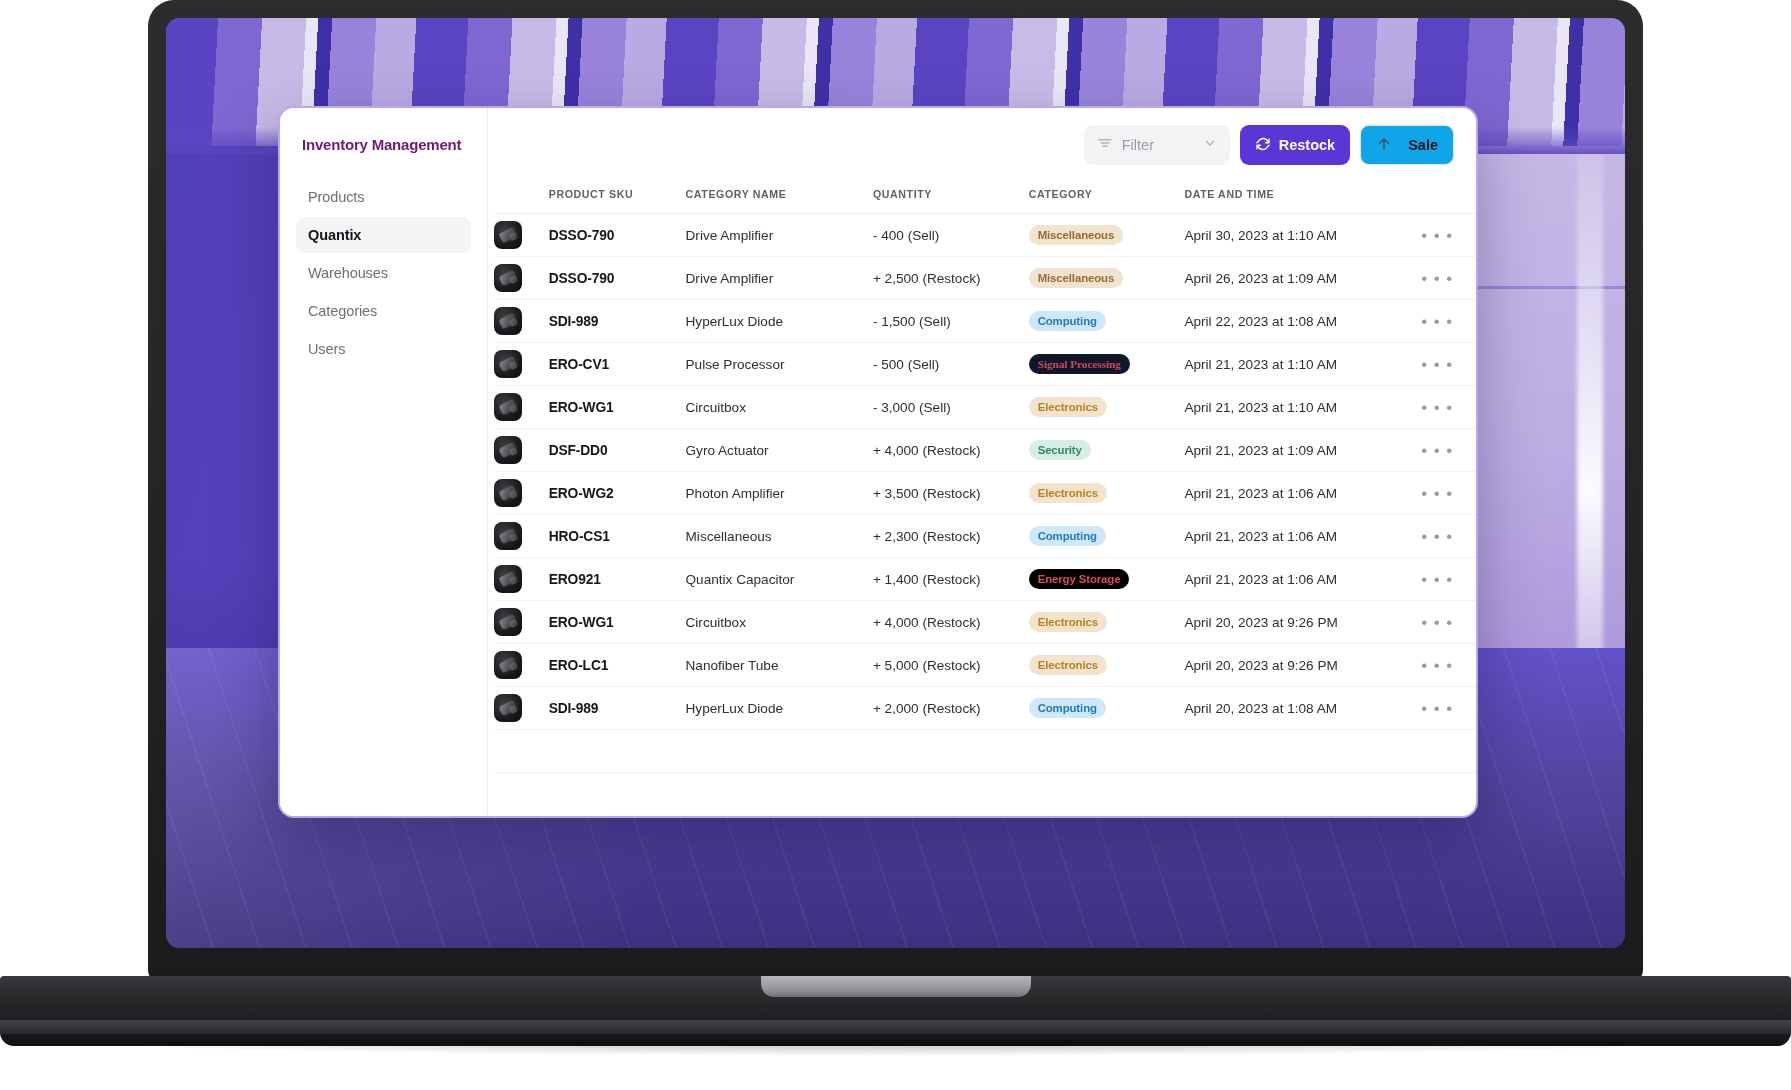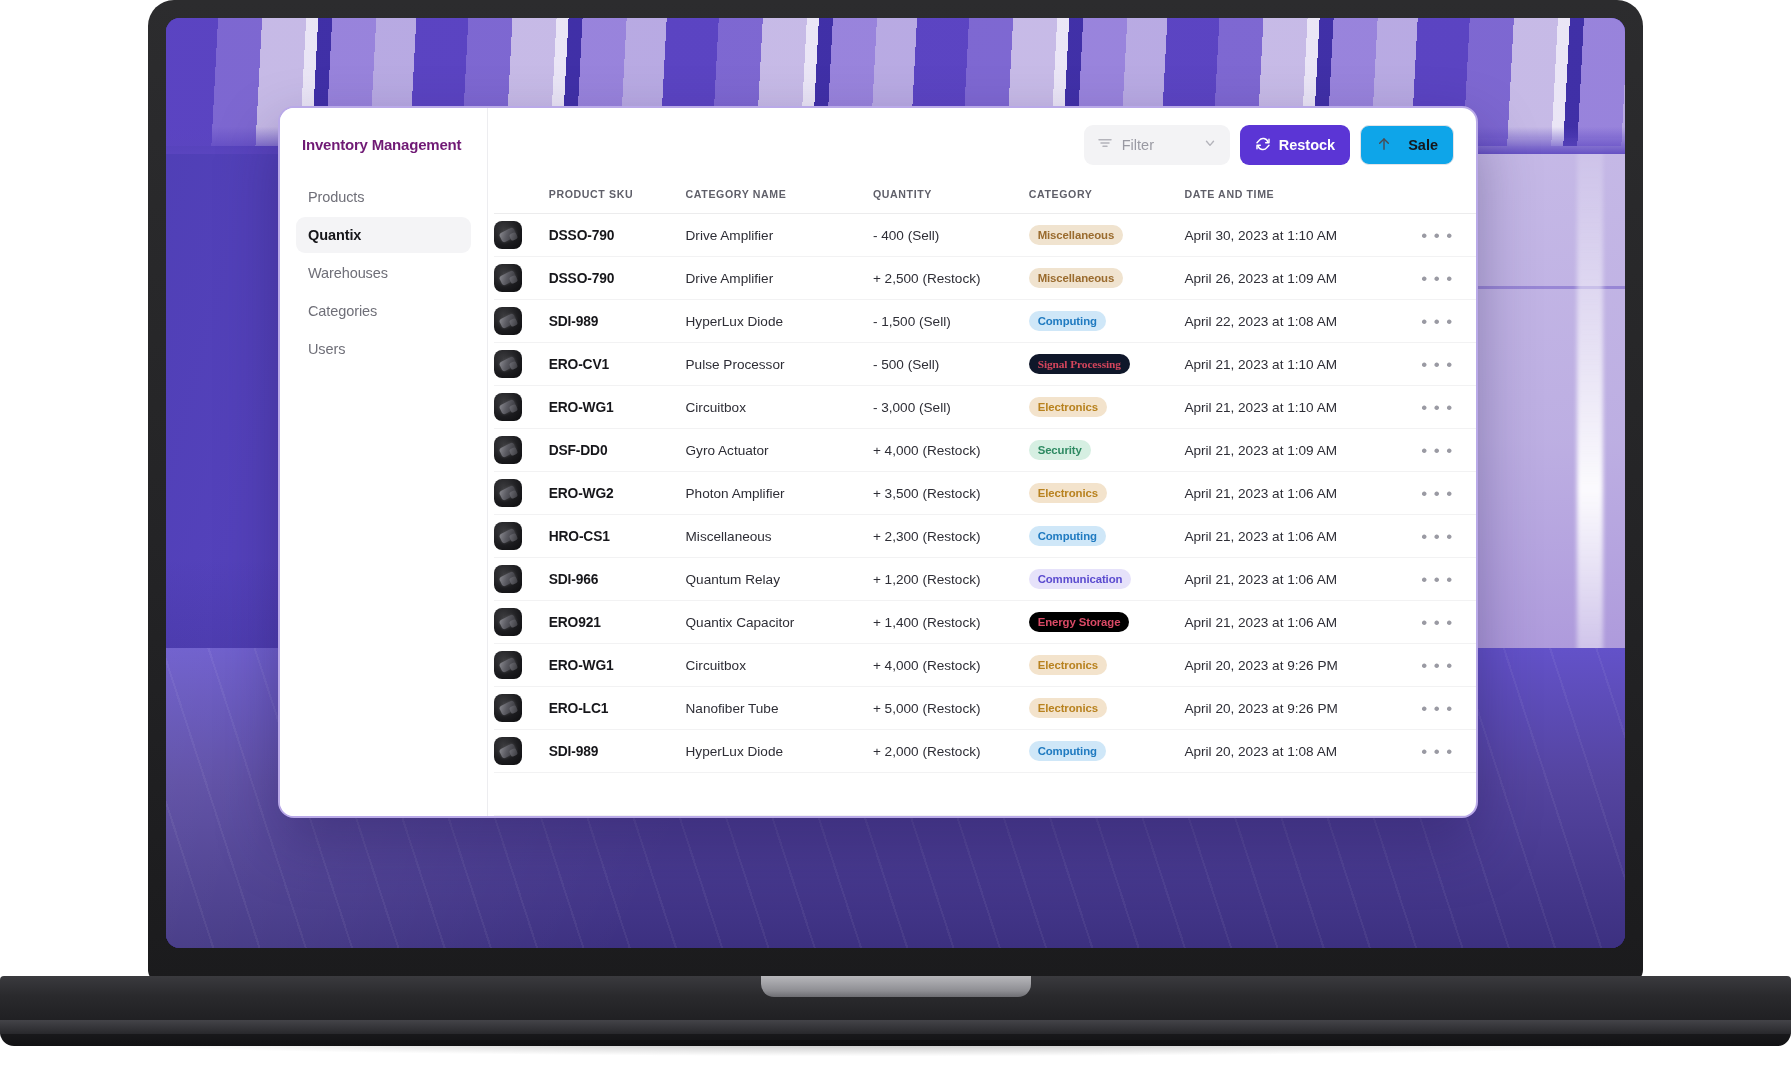--- a/index.html
+++ b/index.html
@@ -399,31 +399,20 @@
                     <td><span>Miscellaneous</span></td>
                     <td><span class="qty">+ 2,300 (Restock)</span></td>
                     <td><span class="badge" style="background: rgb(207, 231, 248); color: rgb(31, 122, 192);">Computing</span></td>
                     <td><span class="date">April 21, 2023 at 1:06 AM</span></td>
                     <td><span class="menu-dots">• • •</span></td>
                   </tr>
                   <tr>
                     <td>
                       <div class="thumb"></div>
                     </td>
-                    <td><span class="sku">SDI-966</span></td>
-                    <td><span>Quantum Relay</span></td>
-                    <td><span class="qty">+ 1,200 (Restock)</span></td>
-                    <td><span class="badge" style="background: rgb(230, 226, 250); color: rgb(91, 75, 207);">Communication</span></td>
-                    <td><span class="date">April 21, 2023 at 1:06 AM</span></td>
-                    <td><span class="menu-dots">• • •</span></td>
-                  </tr>
-                  <tr>
-                    <td>
-                      <div class="thumb"></div>
-                    </td>
                     <td><span class="sku">ERO921</span></td>
                     <td><span>Quantix Capacitor</span></td>
                     <td><span class="qty">+ 1,400 (Restock)</span></td>
                     <td><span class="badge" style="background: #000000; color: rgb(218, 74, 102);">Energy Storage</span></td>
                     <td><span class="date">April 21, 2023 at 1:06 AM</span></td>
                     <td><span class="menu-dots">• • •</span></td>
                   </tr>
                   <tr>
                     <td>
                       <div class="thumb"></div>

